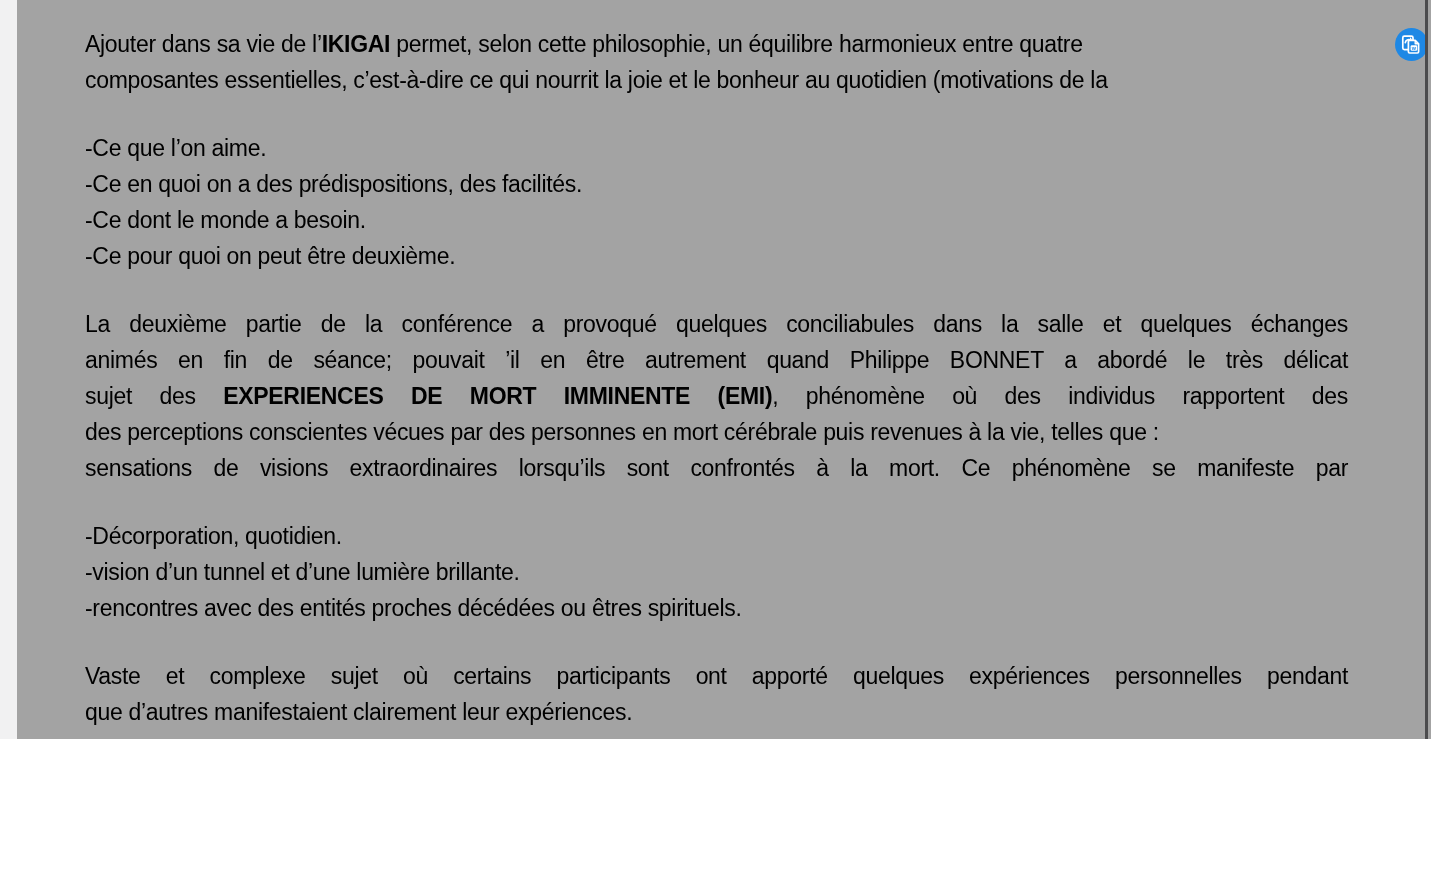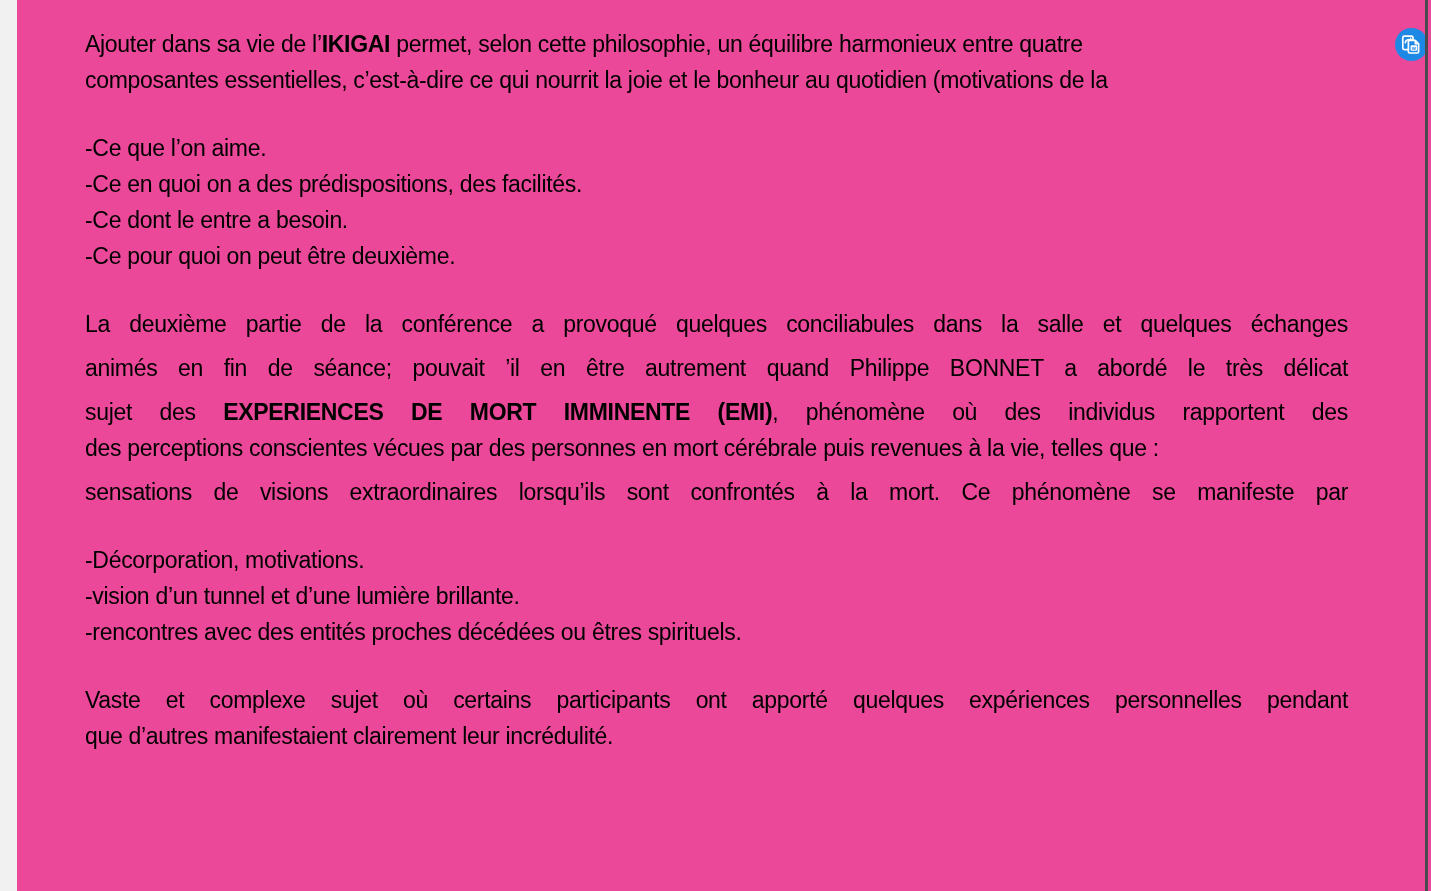--- a/index.html
+++ b/index.html
@@ -2,40 +2,40 @@
 <html><head>
 <meta charset="utf-8">
 <style>
   * { margin: 0; padding: 0; box-sizing: border-box; }
   html, body {
     width: 1431px; height: 891px;
     background: #ffffff;
     overflow: hidden;
     font-family: "Liberation Sans", sans-serif;
   }
-  .viewport { position: relative; width: 1431px; height: 891px; background: #ec4899; }
+  .viewport { position: relative; width: 1431px; height: 739px; background: #a3a3a3; }
   .left-gutter {
     position: absolute; left: 0; top: 0; width: 17px; height: 100%;
     background: #f1f1f2;
   }
   .right-border {
     position: absolute; right: 3px; top: 0; width: 3px; height: 100%;
     background: #4b4b4d;
   }
   .content {
     position: absolute; left: 85px; top: 26px; width: 1263px;
     color: #000000;
     font-size: 23px;
     letter-spacing: -0.3px;
     line-height: 36px;
   }
   .block { margin-bottom: 32px; }
   .block:last-child { margin-bottom: 0; }
   .line { white-space: nowrap; }
-  .line.justify { text-align: justify; text-align-last: justify; margin-top: 8px; }
+  .line.justify { text-align: justify; text-align-last: justify; }
   .line b { font-weight: 700; }
   .translate-btn {
     position: absolute; left: 1395px; top: 28px;
     width: 33px; height: 33px; border: none; padding: 0;
     background: transparent; cursor: pointer;
   }
   .translate-btn svg { display: block; width: 33px; height: 33px; }
 </style>
 </head>
 <body>
@@ -44,40 +44,40 @@
   <div class="left-gutter" style="background: rgb(241, 241, 242);"></div>
 
   <div class="content" style="color: rgb(0, 0, 0);">
       <div class="block">
         <div class="line">Ajouter dans sa vie de l’<b>IKIGAI</b> permet, selon cette philosophie, un équilibre harmonieux entre quatre</div>
         <div class="line">composantes essentielles, c’est-à-dire ce qui nourrit la joie et le bonheur au quotidien (motivations de la</div>
       </div>
       <div class="block">
         <div class="line">-Ce que l’on aime.</div>
         <div class="line">-Ce en quoi on a des prédispositions, des facilités.</div>
-        <div class="line">-Ce dont le entre a besoin.</div>
+        <div class="line">-Ce dont le monde a besoin.</div>
         <div class="line">-Ce pour quoi on peut être deuxième.</div>
       </div>
       <div class="block">
       </div>
       <div class="block">
         <div class="line justify">La deuxième partie de la conférence a provoqué quelques conciliabules dans la salle et quelques échanges</div>
         <div class="line justify">animés en fin de séance; pouvait ’il en être autrement quand Philippe BONNET a abordé le très délicat</div>
         <div class="line justify">sujet des <b>EXPERIENCES DE MORT IMMINENTE (EMI)</b>, phénomène où des individus rapportent des</div>
         <div class="line">des perceptions conscientes vécues par des personnes en mort cérébrale puis revenues à la vie, telles que :</div>
         <div class="line justify">sensations de visions extraordinaires lorsqu’ils sont confrontés à la mort. Ce phénomène se manifeste par</div>
       </div>
       <div class="block">
-        <div class="line">-Décorporation, motivations.</div>
+        <div class="line">-Décorporation, quotidien.</div>
         <div class="line">-vision d’un tunnel et d’une lumière brillante.</div>
         <div class="line">-rencontres avec des entités proches décédées ou êtres spirituels.</div>
       </div>
       <div class="block">
         <div class="line justify">Vaste et complexe sujet où certains participants ont apporté quelques expériences personnelles pendant</div>
-        <div class="line">que d’autres manifestaient clairement leur incrédulité.</div>
+        <div class="line">que d’autres manifestaient clairement leur expériences.</div>
       </div>
     </div>
 
   <button class="translate-btn" title="">
     <svg viewBox="0 0 33 33" xmlns="http://www.w3.org/2000/svg">
       <circle cx="16.5" cy="16.5" r="16.5" fill="#1e88e5"></circle>
       <g stroke="#ffffff" stroke-width="1.7" fill="none" stroke-linejoin="round" stroke-linecap="round">
         <rect x="7.8" y="8.2" width="10.2" height="13.5" rx="1.6"></rect>
         <path d="M10.3 14.6 a3.4 3.4 0 0 1 5.2 -2.4"></path>
         <path d="M15.5 10.2 l0.9 2.2 -2.3 0.5" stroke-width="1.4"></path>

